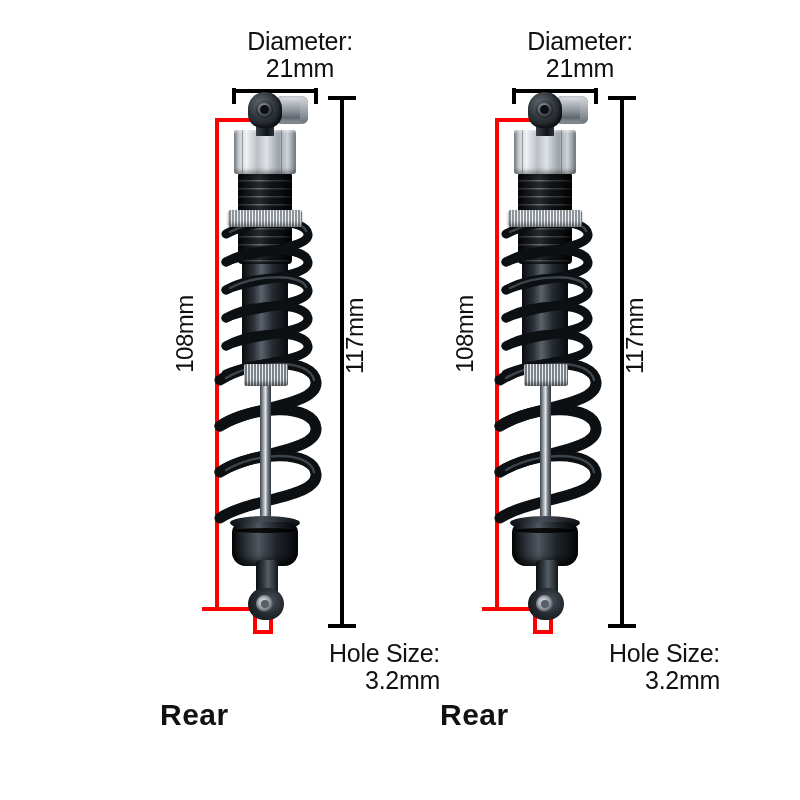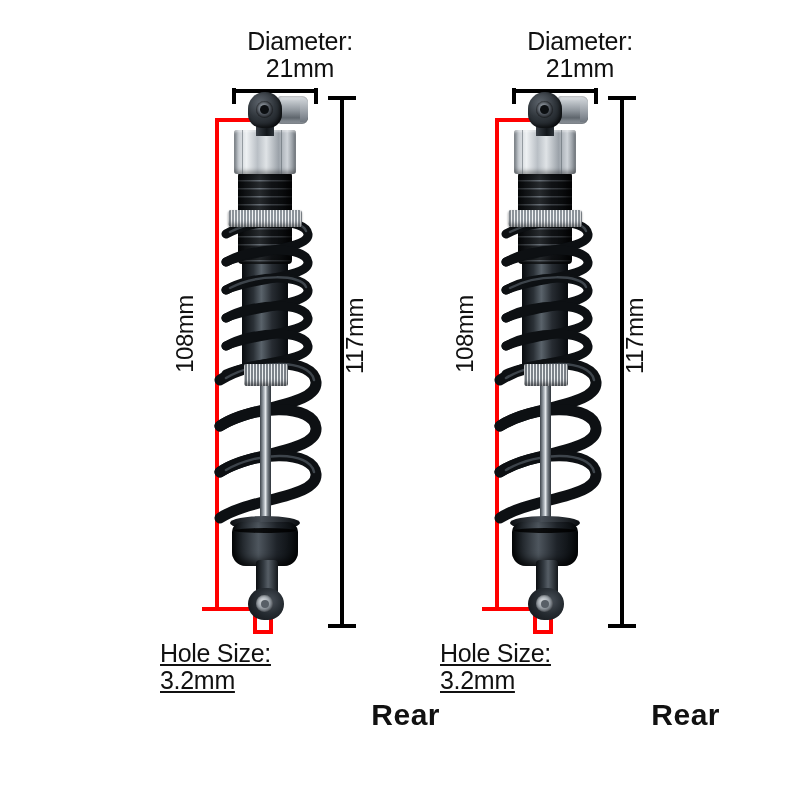--- a/index.html
+++ b/index.html
@@ -39,33 +39,32 @@
     font-size: 25px;
     line-height: 27px;
     letter-spacing: -0.3px;
     white-space: pre-line;
   }
   .hole-label {
     position: absolute;
     top: 640px;
     left: 0;
     width: 280px;
-    text-align: left;
+    text-align: right;
     font-size: 25px;
     line-height: 27px;
     letter-spacing: -0.3px;
     white-space: pre-line;
-    text-decoration: underline;
   }
   .pos-label {
     position: absolute;
     top: 698px;
     left: 0;
     width: 280px;
-    text-align: right;
+    text-align: left;
     font-size: 30px;
     font-weight: bold;
     letter-spacing: 0.5px;
   }
   .vlabel {
     position: absolute;
     font-size: 24px;
     letter-spacing: -0.5px;
     transform-origin: 50% 50%;
     transform: rotate(-90deg);

